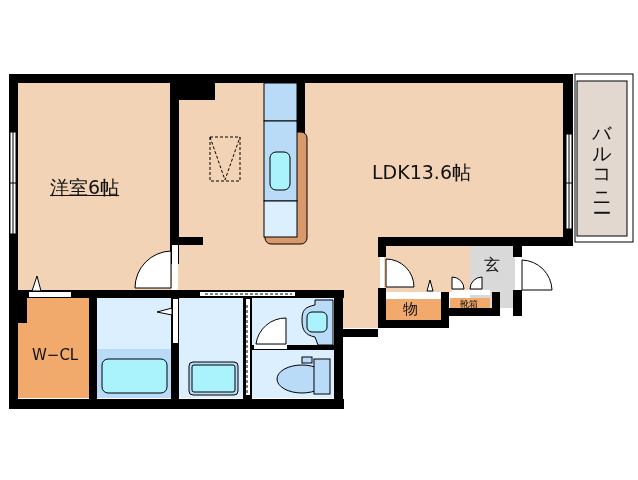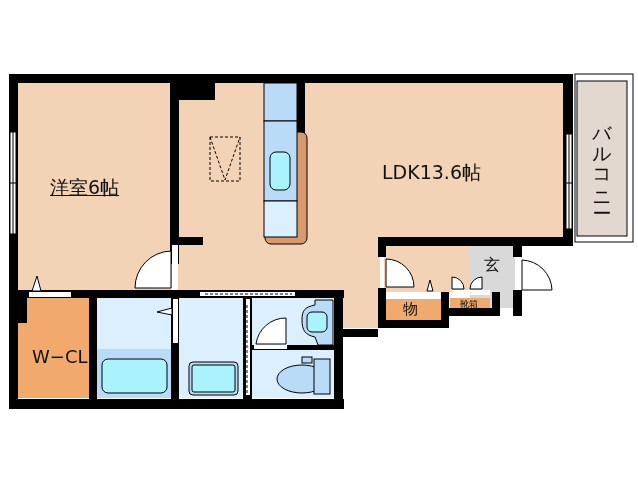--- a/index.html
+++ b/index.html
@@ -1,20 +1,20 @@
 <!DOCTYPE html>
 <html><head>
 <meta charset="utf-8">
 <style>
   html, body { margin: 0; padding: 0; background: #ffffff; }
   body { width: 638px; height: 480px; position: relative; overflow: hidden; font-family: "DejaVu Sans", "Liberation Sans", sans-serif; }
   #plan { position: absolute; left: 0; top: 0; width: 638px; height: 480px; }
   .lbl { position: absolute; color: #111; white-space: nowrap; font-family: "DejaVu Sans", sans-serif; }
   .lbl-room { font-size: 19px; }
-  .lbl-small { font-size: 18px; }
+  .lbl-small { font-size: 15px; }
   .lbl-tiny { font-size: 9px; text-align: right; }
   .lbl-vert { writing-mode: vertical-rl; font-size: 19px; letter-spacing: 1px; }
 </style>
 </head>
 <body>
 
 <svg id="plan" viewBox="0 0 638 480" xmlns="http://www.w3.org/2000/svg">
 
   <g>
     <rect x="17" y="82" width="155" height="210" fill="#f2d3b6"></rect>
@@ -128,18 +128,18 @@
   <rect x="307" y="312" width="20" height="20" rx="5" fill="#aaf2fc" stroke="#000" stroke-width="1"></rect>
 
   <g stroke="#000" stroke-width="1">
     <rect x="302" y="357" width="10" height="6" fill="#b9dbf8"></rect>
     <ellipse cx="302" cy="379" rx="25" ry="14" fill="#b9dbf8"></ellipse>
     <rect x="314" y="359" width="16" height="35" fill="#b9dbf8"></rect>
   </g>
 </svg>
 
 <div class="lbl lbl-room" style="left:50px; top:175px;text-decoration:underline;">洋室6帖</div>
-<div class="lbl lbl-room" style="left:382px; top:160px;">LDK13.6帖</div>
+<div class="lbl lbl-room" style="left:372px; top:160px;">LDK13.6帖</div>
 <div class="lbl lbl-vert" style="left:590px; top:112px;">バルコニー</div>
 <div class="lbl lbl-small" style="left:484px; top:255px; font-size:16px;">玄</div>
 <div class="lbl lbl-small" style="left:403px; top:300px; font-size:15px;">物</div>
 <div class="lbl lbl-tiny" style="left:460px; top:298px;">靴箱</div>
 <div class="lbl lbl-small" style="left:32px; top:346px;">W−CL</div>
 
 </body></html>

